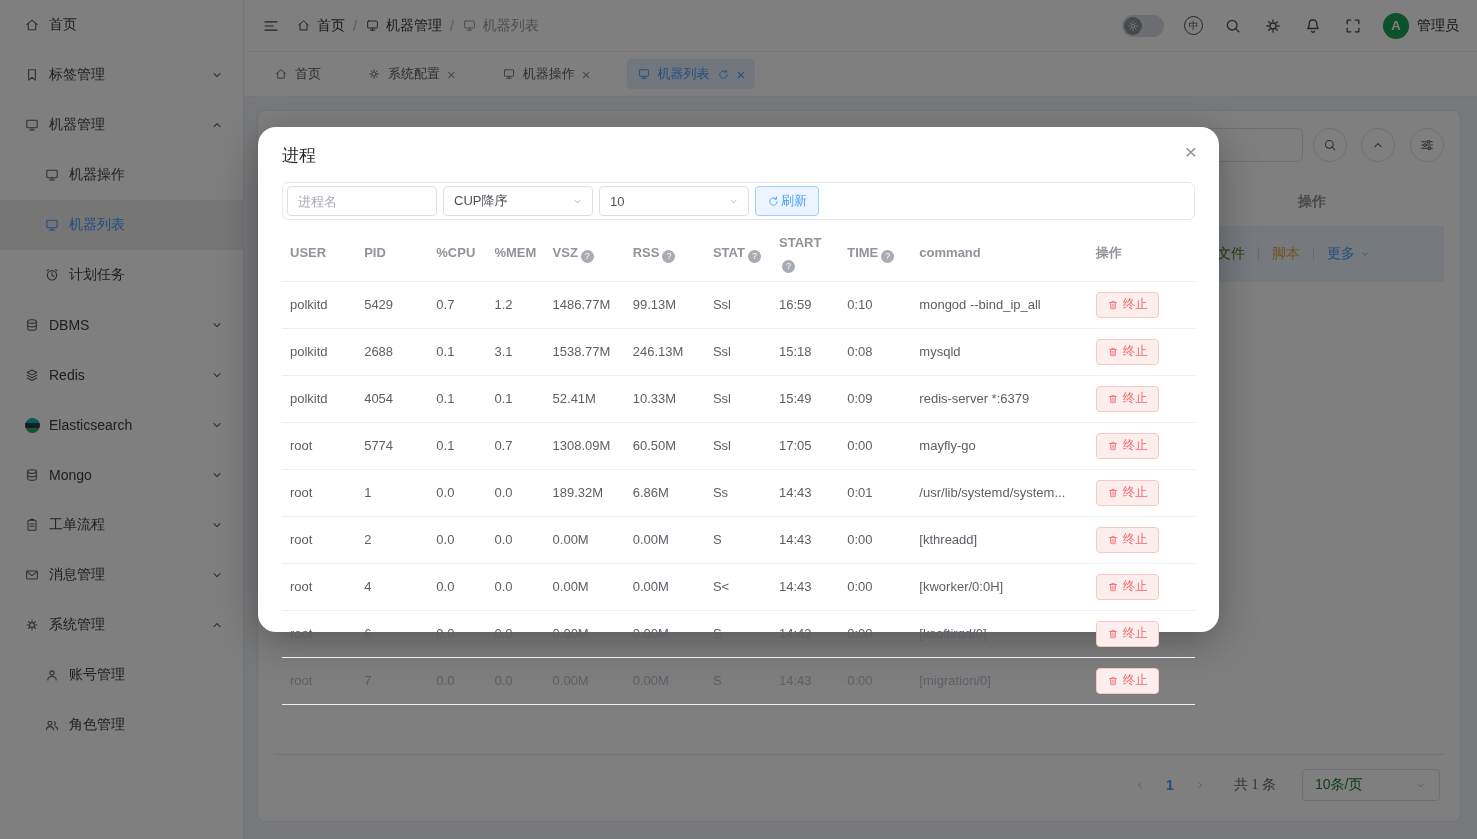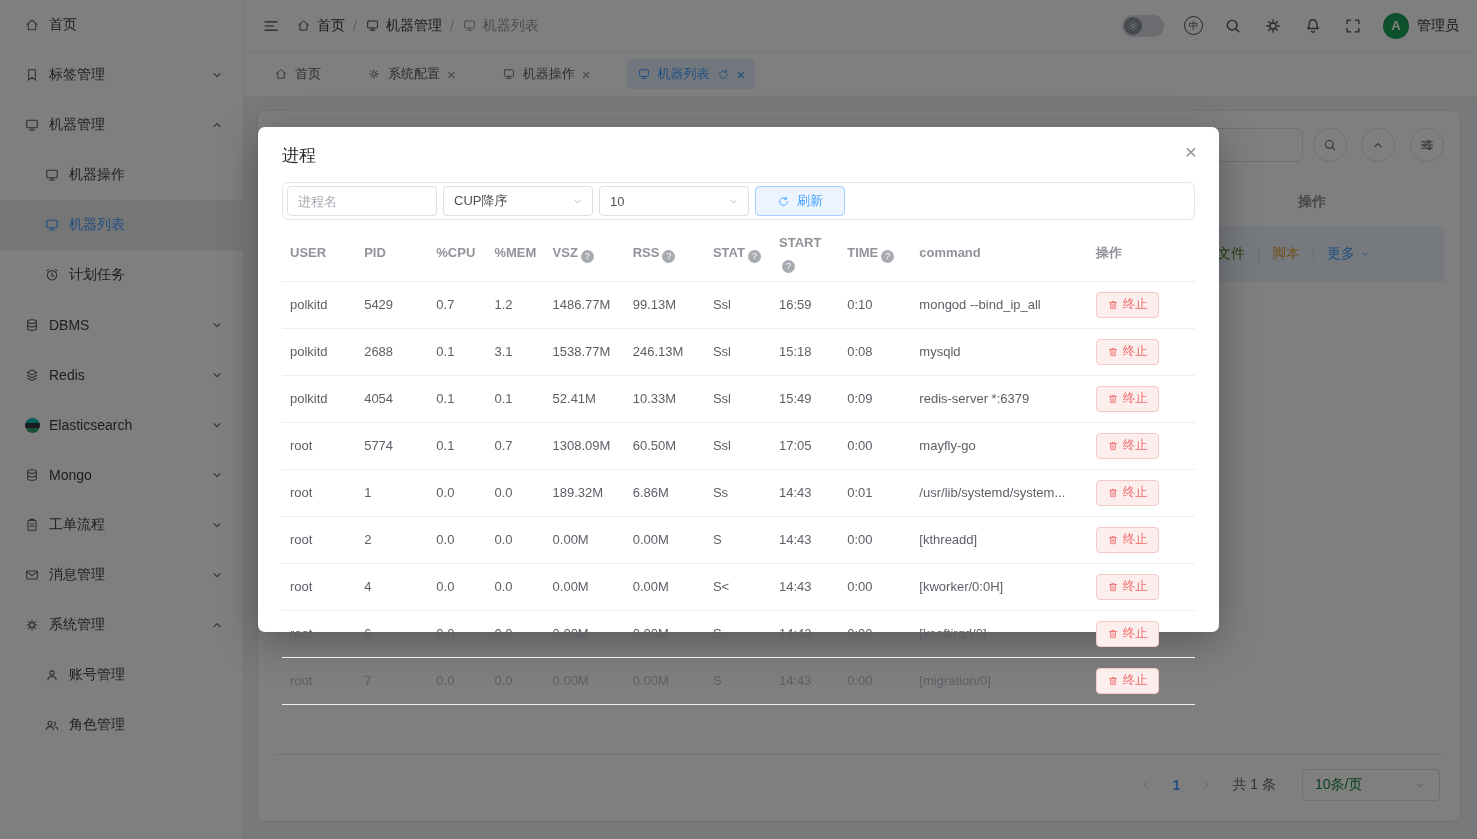--- a/index.html
+++ b/index.html
@@ -65,35 +65,35 @@
   .bg-sel-row { position:absolute; left:16px; right:16px; top:115px; height:56px; background:#ecf3fd; display:flex; align-items:center; justify-content:flex-end; padding-right:60px; gap:0; font-size:14px; }
   .row-act { cursor:pointer; padding:0 13px; display:flex; align-items:center; gap:4px; }
   .row-act.blue { color:#409eff; } .row-act.green { color:#4d7c0f; } .row-act.orange { color:#e6a23c; }
   .act-sep { width:1px; height:14px; background:#d4d7de; }
   .row-act .ic { width:12px; height:12px; }
   .bg-divider { position:absolute; left:16px; right:16px; top:643px; height:1px; background:#e4e7ed; }
   .bg-pager { position:absolute; right:20px; top:658px; display:flex; align-items:center; font-size:14px; color:#606266; }
   .pg-arrow { width:28px; height:32px; display:flex; align-items:center; justify-content:center; color:#b1b3b8; cursor:pointer; }
   .pg-arrow .ic { width:14px; height:14px; }
   .pg-num { width:32px; text-align:center; color:#409eff; font-weight:700; cursor:pointer; }
-  .pg-total { margin:0 26px 0 12px; }
+  .pg-total { margin:0 26px 0 20px;font-family:Liberation Serif, serif; }
   .pg-size { width:138px; height:32px; border:1px solid #dcdfe6; border-radius:4px; background:#fff; display:flex; align-items:center; justify-content:space-between; padding:0 12px; cursor:pointer; color:#15803d; }
   .pg-size .ic { width:13px; height:13px; color:#a8abb2; }
 
   
   .overlay { position:absolute; left:0; top:0; width:1477px; height:839px; background:rgba(0,0,0,0.5); z-index:50; }
-  .modal { position:absolute; left:258px; top:127px; width:961px; height:505px; background:#fff; border-radius:7px; z-index:60; box-shadow:0 10px 40px rgba(0,0,0,.3); padding:17px 24px 20px; }
+  .modal { position:absolute; left:258px; top:127px; width:961px; height:505px; background:#fff; border-radius:18px; z-index:60; box-shadow:0 10px 40px rgba(0,0,0,.3); padding:17px 24px 20px; }
   .modal-title { font-size:17px; font-weight:500; color:#26282c; }
   .modal-close { position:absolute; top:14px; right:22px; font-size:21px; color:#8f9297; cursor:pointer; line-height:1; }
   .filter-bar { margin-top:15px; border:1px solid #e4e7ed; border-radius:6px; padding:3px 4px; display:flex; align-items:center; gap:6px; height:38px; }
   .f-input { width:150px; height:30px; border:1px solid #dcdfe6; border-radius:4px; padding:0 10px; font-size:13px; color:#606266; outline:none; font-family:inherit; }
   .f-input::placeholder { color:#a8abb2; }
   .f-select { width:150px; height:30px; border:1px solid #dcdfe6; border-radius:4px; padding:0 8px 0 10px; font-size:13px; color:#4d5157; display:flex; align-items:center; justify-content:space-between; cursor:pointer; background:#fff; }
   .f-select .ic { width:13px; height:13px; color:#a8abb2; }
-  .btn-refresh { height:30px; padding:0 21px; border:1px solid #a0cfff; background:#ecf5ff; color:#409eff; border-radius:4px; font-size:13px; display:flex; align-items:center; gap:7px; cursor:pointer; font-family:inherit; }
+  .btn-refresh { height:30px; padding:0 11px; border:1px solid #a0cfff; background:#ecf5ff; color:#409eff; border-radius:4px; font-size:13px; display:flex; align-items:center; gap:1px; cursor:pointer; font-family:inherit; }
   .btn-refresh .ic { width:13px; height:13px; }
 
   table.proc { width:100%; border-collapse:collapse; margin-top:5px; table-layout:fixed; font-size:13px; }
   table.proc th { text-align:left; color:#909399; font-weight:700; padding:8px 8px; border-bottom:1px solid #ebeef5; vertical-align:middle; line-height:1.5; }
   table.proc td { color:#5b5f66; padding:10px 8px; border-bottom:1px solid #ebeef5; white-space:nowrap; overflow:hidden; text-overflow:ellipsis; }
   .qicon { display:inline-flex; width:13px; height:13px; border-radius:50%; background:#a8abb2; color:#fff; font-size:9px; align-items:center; justify-content:center; margin-left:3px; vertical-align:-2px; font-weight:400; }
   .btn-kill { height:26px; padding:0 10px; border:1px solid #f7c7c7; background:#fdeeee; color:#f06a6a; border-radius:4px; font-size:12.5px; display:inline-flex; align-items:center; gap:4px; cursor:pointer; font-family:inherit; }
   .btn-kill .ic { width:12px; height:12px; }
 </style>
 </head>

